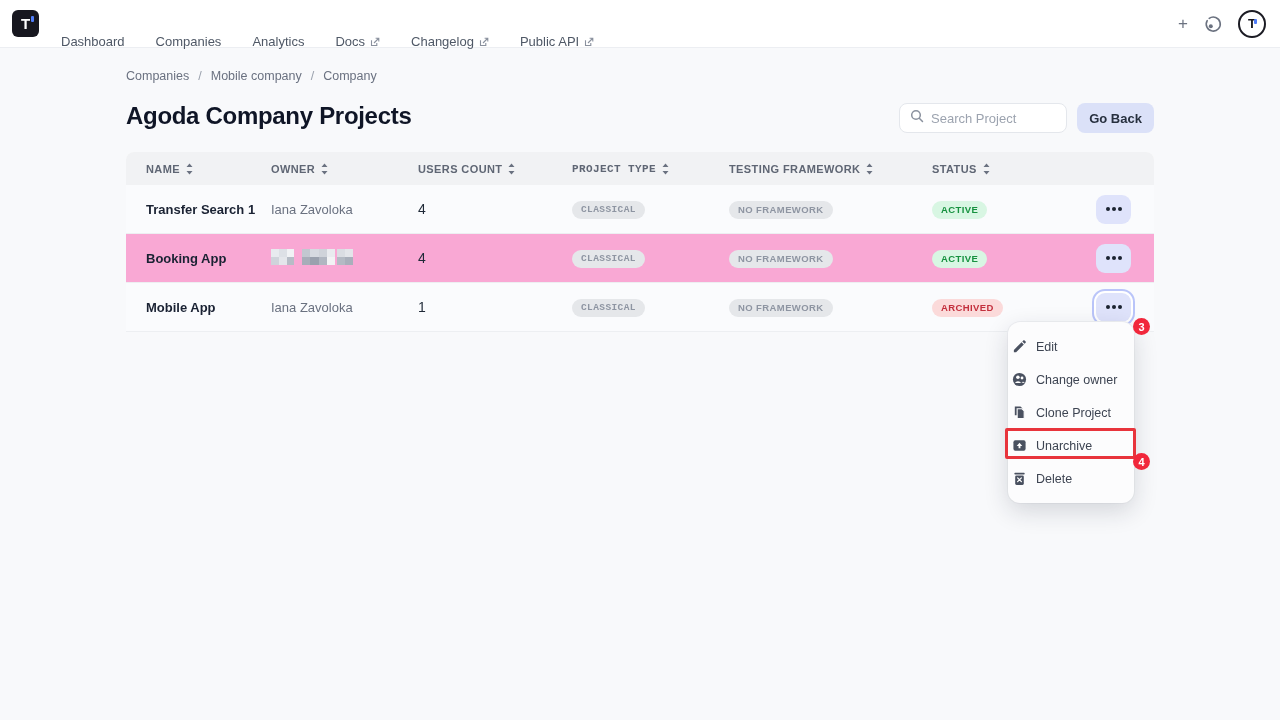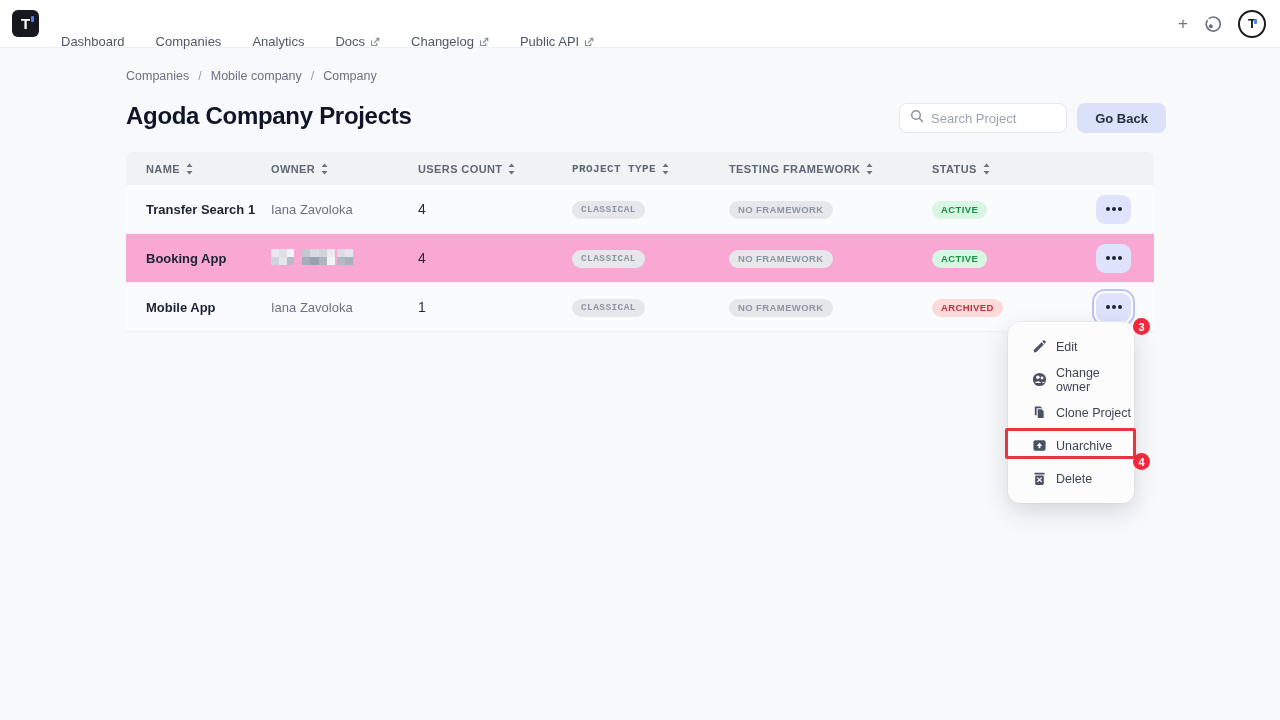--- a/index.html
+++ b/index.html
@@ -33,21 +33,21 @@
   .page-title { position:absolute; left:126px; top:102px; font-size:24px; font-weight:800;
                 color:#0f1526; letter-spacing:-0.3px; }
 
   
   .search-box { position:absolute; left:899px; top:103px; width:168px; height:30px; background:#fff;
                 border:1px solid #e4e7ec; border-radius:8px; display:flex; align-items:center;
                 padding:0 10px; gap:7px; }
   .search-box input { border:none; outline:none; width:100%; font-size:13px; color:#374151;
                       font-family:inherit; background:transparent; }
   .search-box input::placeholder { color:#9ca3af; }
-  .go-back-btn { position:absolute; left:1077px; top:103px; width:89px; height:30px; background:#dbe1f8;
+  .go-back-btn { position:absolute; left:1077px; top:103px; width:77px; height:30px; background:#dbe1f8;
                  border:none; border-radius:8px; font-size:13px; font-weight:600; color:#27303f;
                  font-family:inherit; cursor:pointer; }
 
   
   .table-wrap { position:absolute; left:126px; top:152px; width:1028px; background:#fff;
                 border-radius:8px 8px 0 0; overflow:visible; }
   .t-header { display:flex; height:33px; background:#f1f2f4; border-radius:8px 8px 0 0;
               align-items:center; }
   .t-row { display:flex; height:49px; align-items:center; border-bottom:1px solid #edeff2; background:#f9a8d4; }
   .t-row.stripe { background:#fafbfd; }
@@ -74,21 +74,21 @@
   .ellipsis-btn.focused { box-shadow:0 0 0 2px #ffffff, 0 0 0 4px #b9c4f9; }
   .dots { width:4px; height:4px; border-radius:50%; background:#1b2330;
           box-shadow:-6px 0 0 #1b2330, 6px 0 0 #1b2330; }
 
   .redacted { display:inline-block; line-height:0; }
 
   
   .ctx-menu { position:absolute; left:1008px; top:322px; width:126px; background:#fcfcfd;
               border-radius:12px; box-shadow:0 8px 24px rgba(25,31,49,.16), 0 0 0 1px #f0f1f4;
               padding:8px 0; z-index:10; }
-  .ctx-item { height:33px; display:flex; align-items:center; gap:9px; padding-left:24px;
+  .ctx-item { height:33px; display:flex; align-items:center; gap:9px; padding-left:4px;
               font-size:12.5px; color:#3d4452; cursor:pointer; }
   .ctx-item svg { flex:none; display:block; }
 
   
   .hl-rect { position:absolute; left:1005px; top:428px; width:131px; height:31px;
              border:3px solid #e8343c; border-radius:2px; z-index:11; pointer-events:none; }
   .num-badge { position:absolute; width:17px; height:17px; border-radius:50%; background:#f1273b;
                color:#fff; font-size:11px; font-weight:bold; display:flex; align-items:center;
                justify-content:center; z-index:12; }
   .badge-3 { left:1133px; top:318px; }

